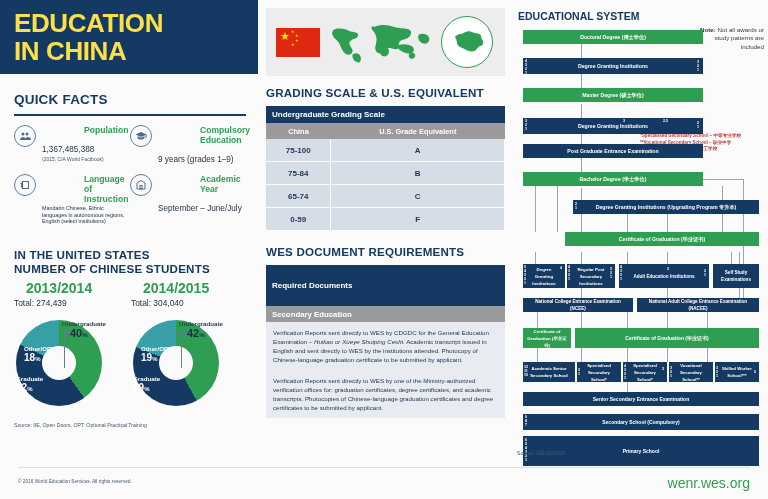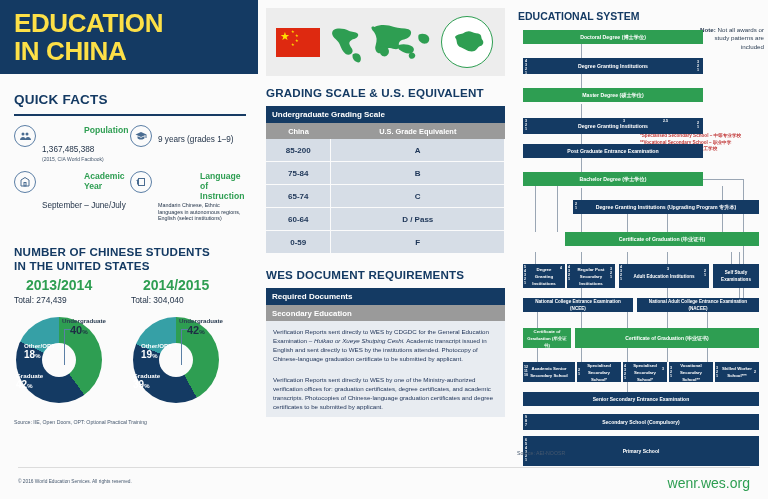--- a/index.html
+++ b/index.html
@@ -91,21 +91,21 @@
   .tbl { width: 100%; border-collapse: collapse; margin-top: 6px; }
   .tbl .cap td { background: #143a63; color: #fff; font-size: 8px; font-weight: bold;
                  padding: 4px 6px; }
   .tbl .hd td { background: #9a9a9a; color: #fff; font-size: 7.4px; font-weight: bold;
                 padding: 3.5px 6px; text-align: center; }
   .tbl td.cell { background: #d6dde6; color: #1d3557; font-size: 8px; font-weight: bold;
                  text-align: center; padding: 6.5px 4px; border-bottom: 1px solid #fbfbfb;
                  border-right: 1px solid #fbfbfb; }
 
   .docbox { margin-top: 6px; }
-  .doc-cap { background: #143a63; color: #fff; font-size: 8px; font-weight: bold; padding: 4px 6px; }
+  .doc-cap { background: #143a63; color: #fff; font-size: 8px; font-weight: bold; padding: 16px 6px; }
   .doc-sub { background: #9a9a9a; color: #fff; font-size: 7.8px; font-weight: bold; padding: 3.5px 6px; }
   .doc-body { background: #e8ecf1; color: #22365a; font-size: 6.2px; line-height: 9px;
               padding: 6px 7px; }
   .doc-body i { font-style: italic; }
 
   
   .col-right { position: absolute; left: 513px; top: 0; width: 255px; height: 447px; }
   .chart-title { font-size: 10.5px; font-weight: bold; color: #143a63; margin: 10px 0 0 5px; }
   .note { position: absolute; right: 4px; top: 26px; width: 70px; text-align: right;
           font-size: 6.2px; line-height: 8.4px; color: #2b3d52; }
@@ -165,56 +165,57 @@
         </div>
 
         <div class="fact">
           <div class="fact-ico">
             <svg width="12" height="12" viewBox="0 0 24 24" fill="#4a6c91">
                 <path d="M12 4L1 9l11 5 9-4.1V16h2V9z"></path>
                 <path d="M5 12.5V16c0 1.7 3.1 3 7 3s7-1.3 7-3v-3.5l-7 3.2z"></path>
               </svg>
           </div>
           <div>
+            <div class="fact-label">Compulsory Education</div>
             <div class="fact-value">9 years (grades 1–9)</div>
+          </div>
+        </div>
+
+        <div class="fact">
+          <div class="fact-ico">
+            <svg width="12" height="12" viewBox="0 0 24 24" fill="none" stroke="#4a6c91" stroke-width="2">
+                <rect x="7" y="5" width="12" height="14"></rect>
+                <path d="M7 9H3M5 7v10"></path>
+              </svg>
+          </div>
+          <div>
+            <div class="fact-label">Language of Instruction</div>
+            <div class="fact-small">Mandarin Chinese, Ethnic languages in autonomous regions, English (select institutions)</div>
           </div>
         </div>
 
         <div class="fact">
           <div class="fact-ico">
             <svg width="12" height="12" viewBox="0 0 24 24" fill="none" stroke="#4a6c91" stroke-width="2">
                 <path d="M12 3l8 5v12H4V8z"></path>
                 <rect x="10" y="13" width="4" height="7"></rect>
               </svg>
           </div>
           <div>
             <div class="fact-label">Academic Year</div>
             <div class="fact-value">September – June/July</div>
           </div>
         </div>
 
-        <div class="fact">
-          <div class="fact-ico">
-            <svg width="12" height="12" viewBox="0 0 24 24" fill="none" stroke="#4a6c91" stroke-width="2">
-                <rect x="7" y="5" width="12" height="14"></rect>
-                <path d="M7 9H3M5 7v10"></path>
-              </svg>
-          </div>
-          <div>
-            <div class="fact-label">Language of Instruction</div>
-            <div class="fact-small">Mandarin Chinese, Ethnic languages in autonomous regions, English (select institutions)</div>
-          </div>
-        </div>
-
       </div>
     </div>
 
     <div class="students">
+      <div class="sec-title sm">IN THE UNITED STATES</div>
       <div class="sec-title sm">NUMBER OF CHINESE STUDENTS</div>
-      <div class="sec-title sm">IN THE UNITED STATES</div>
 
       <div class="donuts">
 
         <div class="donut-col">
           <div class="donut-year">2013/2014</div>
           <div class="donut-total">Total: 274,439</div>
           <div class="donut-wrap">
             <div class="donut" style="background: conic-gradient(#2e9e52 0% 40%, #143a63 40% 82%, #36a0a6 82% 100%);"></div>
             <div class="lbl" style="left:10px; top:32px;">
               <div class="nm">Other/OPT</div>
@@ -291,34 +292,30 @@
       <table class="tbl">
         <tbody>
             <tr class="cap">
           <td colspan="2">Undergraduate Grading Scale</td>
         </tr>
         <tr class="hd">
           <td>China</td>
           <td>U.S. Grade Equivalent</td>
         </tr>
         <tr>
-          <td class="cell">85-200</td>
+          <td class="cell">75-100</td>
           <td class="cell">A</td>
         </tr>
         <tr>
           <td class="cell">75-84</td>
           <td class="cell">B</td>
         </tr>
         <tr>
           <td class="cell">65-74</td>
           <td class="cell">C</td>
-        </tr>
-        <tr>
-          <td class="cell">60-64</td>
-          <td class="cell">D / Pass</td>
         </tr>
         <tr>
           <td class="cell">0-59</td>
           <td class="cell">F</td>
         </tr>
       </tbody>
         </table>
     </div>
 
     <div class="mid-sec" style="padding-top:14px;">

